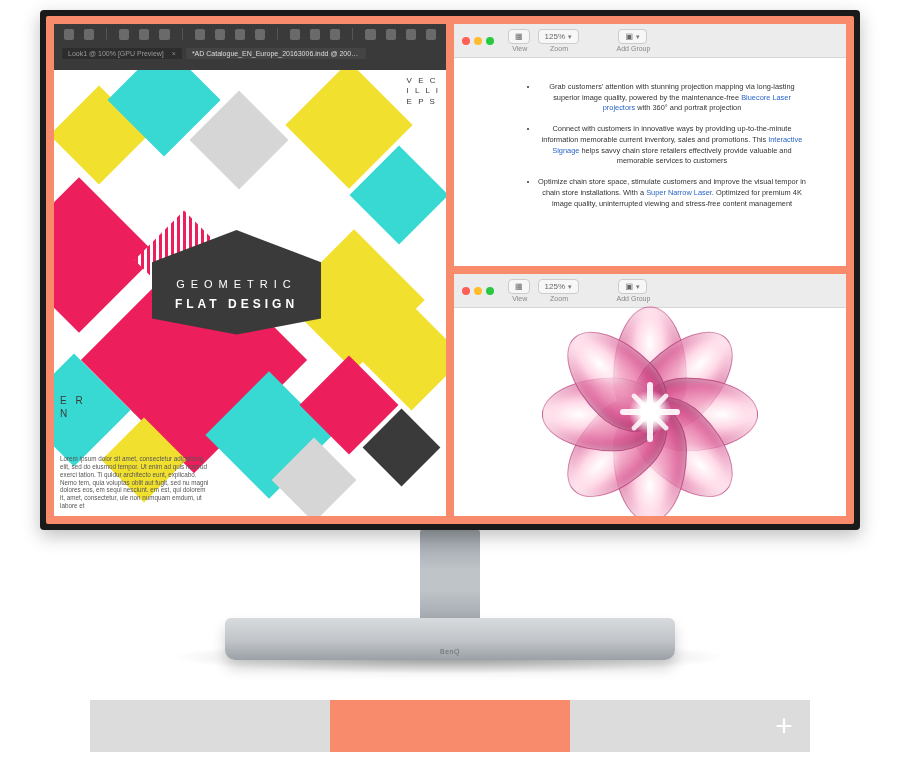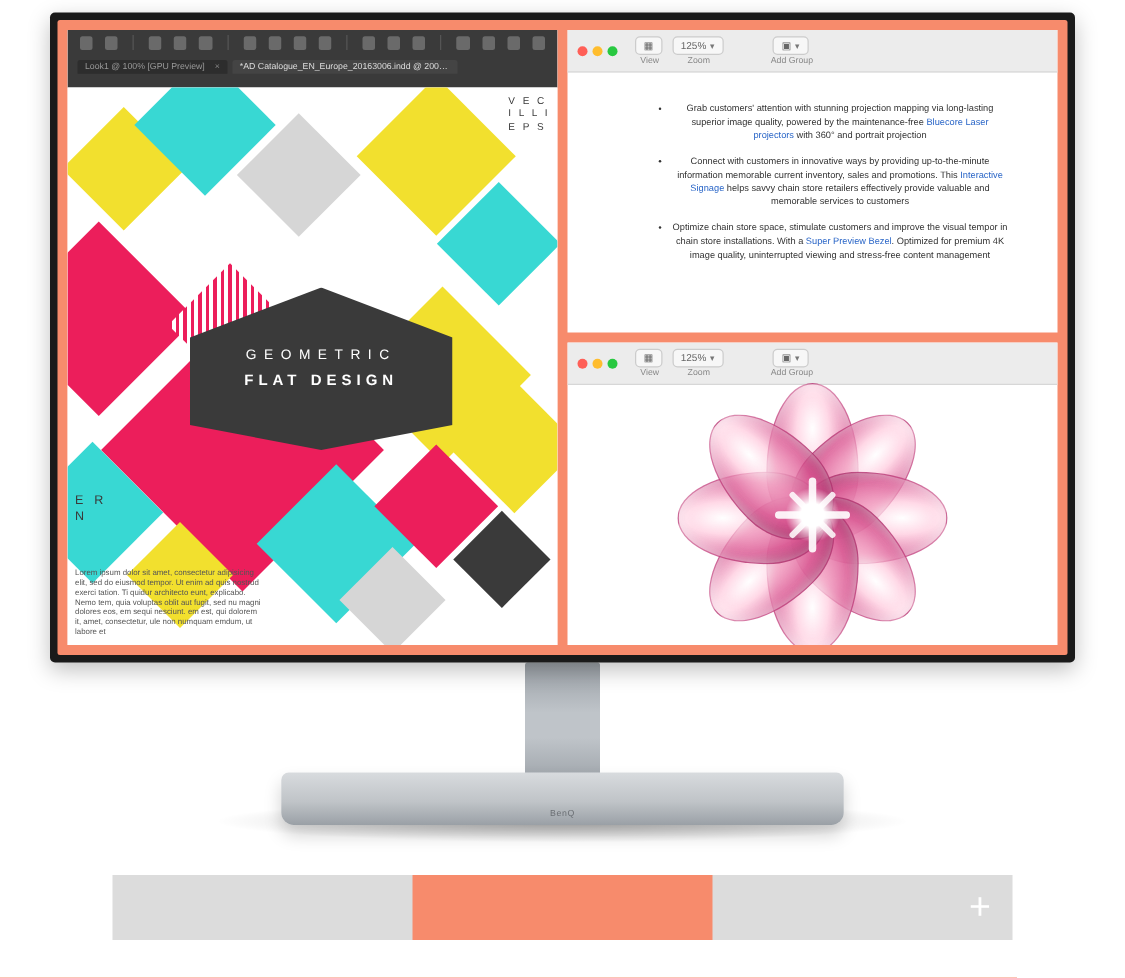--- a/index.html
+++ b/index.html
@@ -72,21 +72,21 @@
   .sq { transform: rotate(45deg); }
   
   .c-pink { background:#ec1e5b; }
   .c-cyan { background:#38d8d3; }
   .c-yellow { background:#f2e02e; }
   .c-dark { background:#3a3a3a; }
   .c-grey { background:#d6d6d6; }
 
   
   .banner {
-    position:absolute; left:98px; top:160px; width:210px; height:130px;
+    position:absolute; left:98px; top:160px; width:169px; height:130px;
     display:flex; align-items:center; justify-content:center;
     color:#fff; text-align:center; z-index:50;
   }
   .banner svg { position:absolute; inset:0; }
   .banner .txt { position:relative; z-index:2; letter-spacing:6px; font-size:11px; line-height:1.6;}
   .banner .txt .flat { font-weight:bold; letter-spacing:4px; font-size:12px; display:block; margin-top:2px;}
 
   
   .mac-chrome {
     height:34px; background:#ececec; border-bottom:1px solid #d7d7d7;
@@ -255,21 +255,21 @@
         </div>
         <div class="doc-body">
           <ul>
             <li>
               <span>Grab customers' attention with stunning projection mapping via long-lasting superior image quality, powered by the maintenance-free </span><a href="#">Bluecore Laser projectors</a><span> with 360° and portrait projection</span>
             </li>
             <li>
               <span>Connect with customers in innovative ways by providing up-to-the-minute information memorable current inventory, sales and promotions. This </span><a href="#">Interactive Signage</a><span> helps savvy chain store retailers effectively provide valuable and memorable services to customers</span>
             </li>
             <li>
-              <span>Optimize chain store space, stimulate customers and improve the visual tempor in chain store installations. With a </span><a href="#">Super Preview Bezel</a><span>. Optimized for premium 4K image quality, uninterrupted viewing and stress-free content management</span>
+              <span>Optimize chain store space, stimulate customers and improve the visual tempor in chain store installations. With a </span><a href="#">Super Narrow Laser</a><span>. Optimized for premium 4K image quality, uninterrupted viewing and stress-free content management</span>
             </li>
           </ul>
         </div>
       </div>
 
       <div class="pane">
         <div class="mac-chrome">
           <div class="traffic">
             <div class="dot r"></div>
             <div class="dot y"></div>

